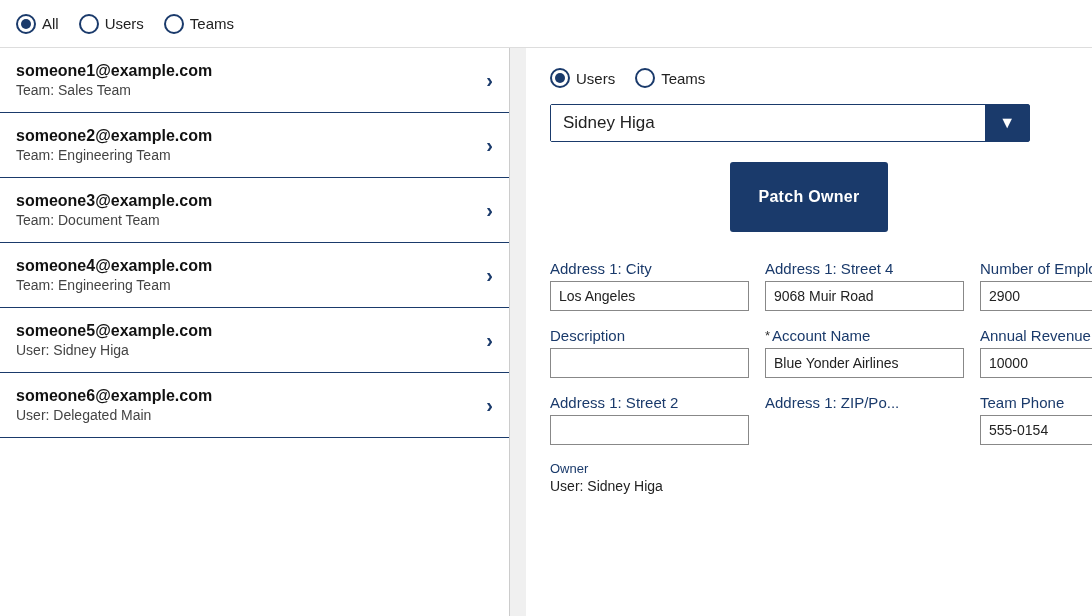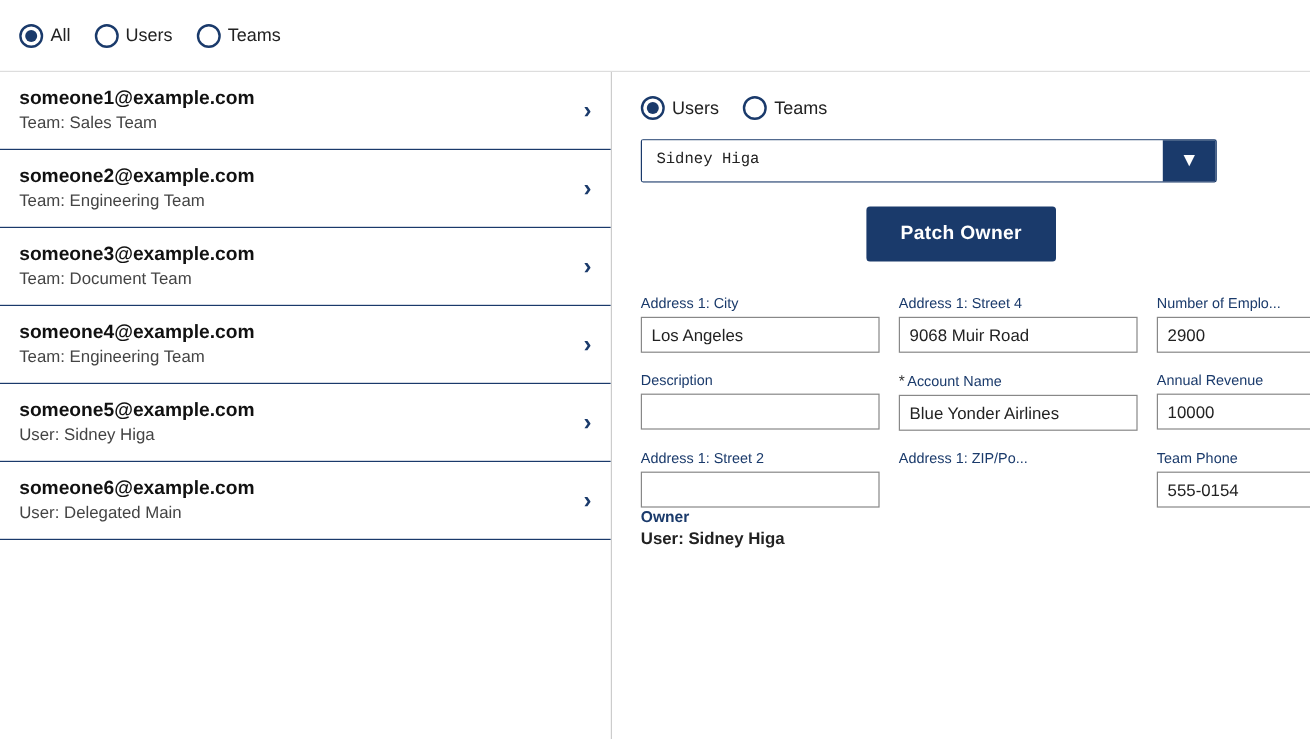--- a/index.html
+++ b/index.html
@@ -19,21 +19,21 @@
       flex-direction: column;
     }
     
     .top-radio-bar {
       background: #ffffff;
       padding: 10px 16px;
       display: flex;
       align-items: center;
       gap: 20px;
       border-bottom: 1px solid #ddd;
-      height: 60px;
+      height: 48px;
     }
     .radio-option {
       display: flex;
       align-items: center;
       gap: 6px;
       cursor: pointer;
     }
     .radio-circle {
       width: 20px;
       height: 20px;
@@ -57,20 +57,21 @@
     .radio-label {
       font-size: 15px;
       color: #222;
     }
 
     
     .content-area {
       display: flex;
       flex: 1;
       overflow: hidden;
+      gap: 16px;
     }
 
     
     .left-panel {
       width: 510px;
       background: #ffffff;
       border-right: 1px solid #ccc;
       overflow-y: auto;
       flex-shrink: 0;
     }
@@ -133,43 +134,42 @@
       display: flex;
       align-items: stretch;
       border: 1.5px solid #1a3a6b;
       border-radius: 2px;
       margin-bottom: 20px;
       width: 480px;
     }
     .dropdown-value {
       flex: 1;
       padding: 8px 12px;
-      font-size: 13px;
+      font-size: 17px;
       color: #222;
       background: white;
-      font-family: Liberation Mono, monospace;
     }
     .dropdown-btn {
       background: #1a3a6b;
       color: white;
       border: none;
       padding: 8px 14px;
       cursor: pointer;
       font-size: 16px;
       display: flex;
       align-items: center;
       justify-content: center;
     }
 
     
     .patch-owner-btn {
       background: #1a3a6b;
       color: white;
       border: none;
-      padding: 14px 28px;
+      padding: 26px 28px;
       font-size: 16px;
       font-weight: bold;
       cursor: pointer;
       border-radius: 3px;
       display: block;
       margin: 0 auto 28px auto;
       letter-spacing: 0.3px;
     }
 
     
@@ -177,40 +177,40 @@
       display: grid;
       grid-template-columns: 1fr 1fr 1fr;
       gap: 16px 16px;
     }
     .form-field {
       display: flex;
       flex-direction: column;
       gap: 4px;
     }
     .form-field label {
-      font-size: 12px;
+      font-size: 15px;
       color: #1a3a6b;
     }
     .form-field input {
       border: 1px solid #888;
       padding: 6px 8px;
       font-size: 14px;
       color: #222;
       outline: none;
       background: white;
     }
     .required-marker {
       color: #333;
       font-size: 13px;
       margin-right: 2px;
     }
 
     
     .owner-section {
-      font-weight: bold;
+      margin-top: 16px;
     }
     .owner-label {
       font-size: 13px;
       color: #1a3a6b;
     }
     .owner-value {
       font-size: 14px;
       color: #222;
       margin-top: 2px;
     }

